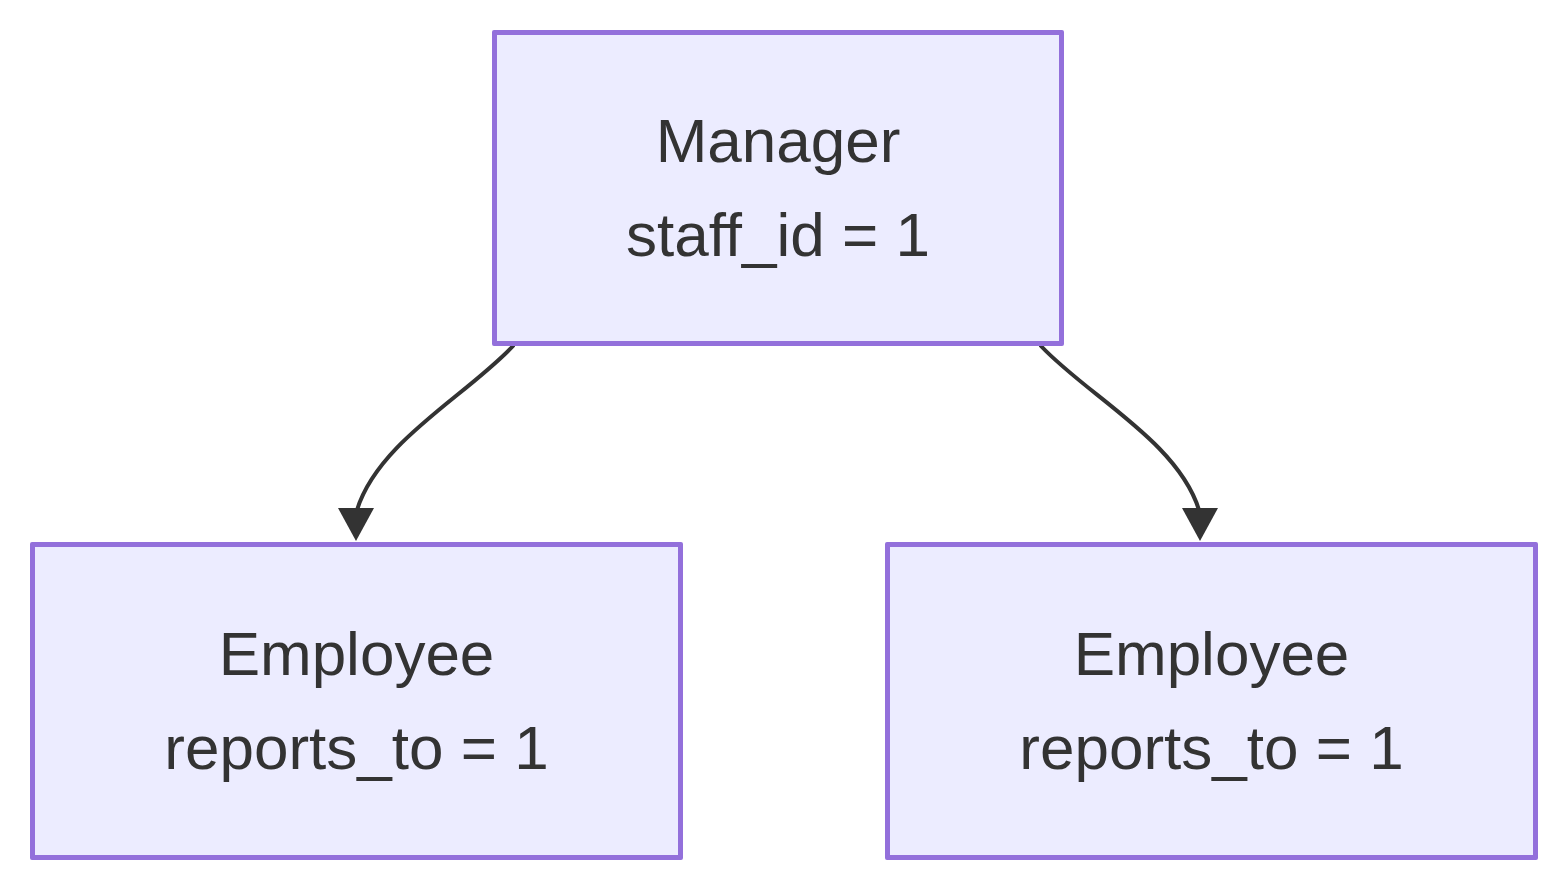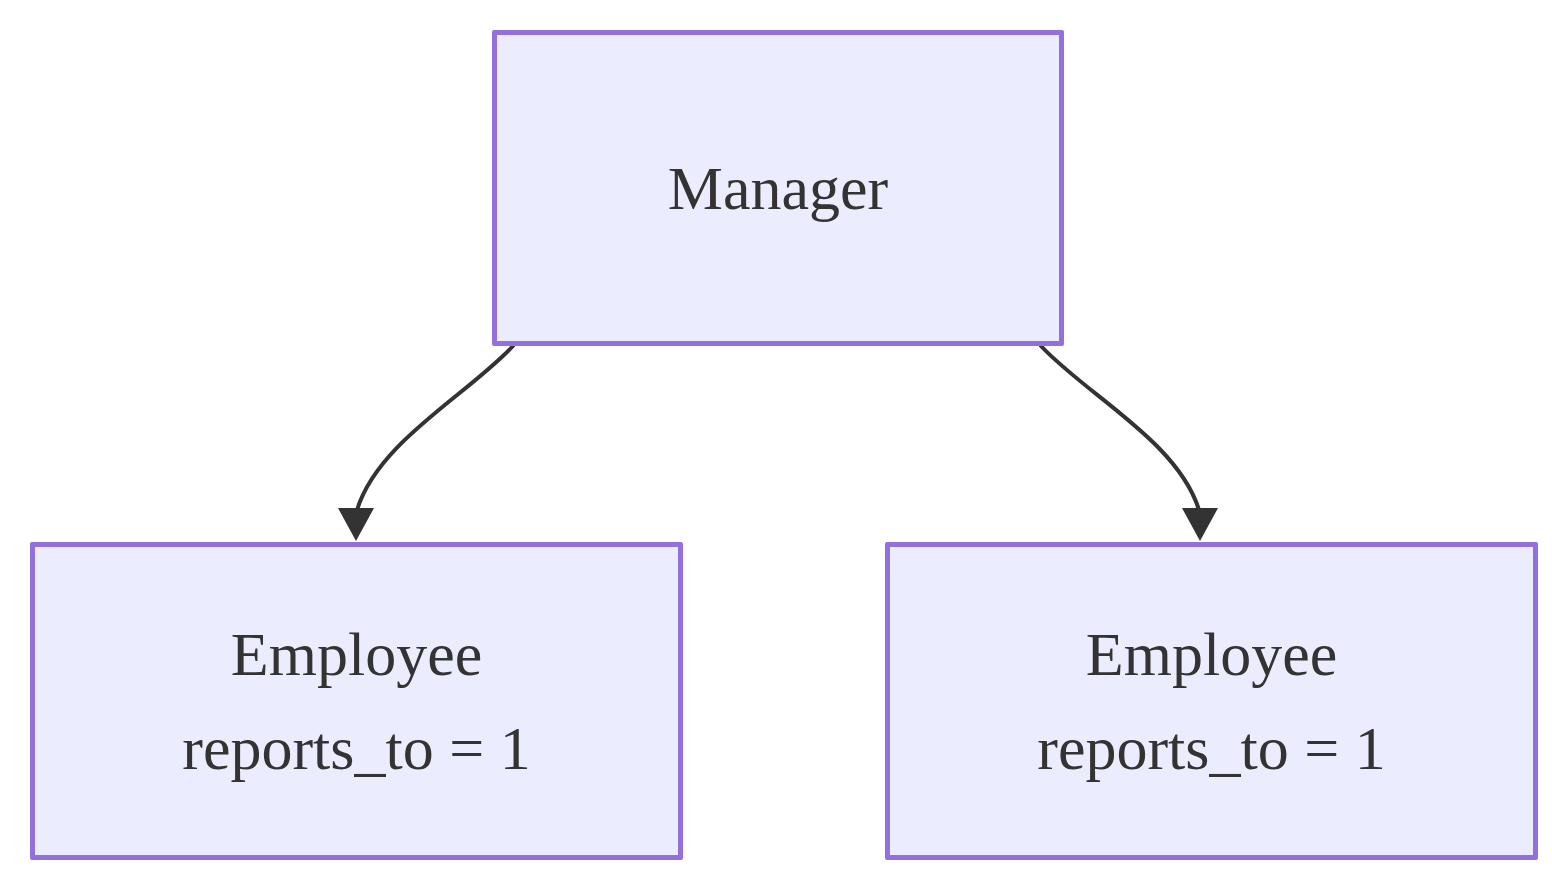--- a/index.html
+++ b/index.html
@@ -27,21 +27,20 @@
     border: 5px solid var(--node-border);
     border-radius: 2px;
     color: var(--text-color);
     display: flex;
     flex-direction: column;
     align-items: center;
     justify-content: center;
     text-align: center;
     font-size: 62px;
     line-height: 94px;
-    font-family: Liberation Serif, serif;
   }
   .node--manager        { left: 492px; top: 30px;  width: 572px; height: 316px; }
   .node--employee-left  { left: 30px;  top: 542px; width: 653px; height: 318px; }
   .node--employee-right { left: 885px; top: 542px; width: 653px; height: 318px; }
   .node-line { display: block; white-space: nowrap; }
   .edges {
     position: absolute;
     left: 0; top: 0;
     width: 1552px;
     height: 888px;
@@ -66,20 +65,21 @@
       <polygon class="edge-arrowhead" points="356,541 338,508 374,508"></polygon>
     </g>
     <g>
       <path class="edge-path" d="M 1041 346 C 1088 396, 1178 442, 1199 510"></path>
       <polygon class="edge-arrowhead" points="1200,541 1182,508 1218,508"></polygon>
     </g>
   </svg>
 
   <div class="node node--manager">
     <span class="node-line">Manager</span>
+    <span class="node-line">staff_id = 1</span>
   </div>
 
   <div class="node node--employee-left">
     <span class="node-line">Employee</span>
     <span class="node-line">reports_to = 1</span>
   </div>
 
   <div class="node node--employee-right">
     <span class="node-line">Employee</span>
     <span class="node-line">reports_to = 1</span>

